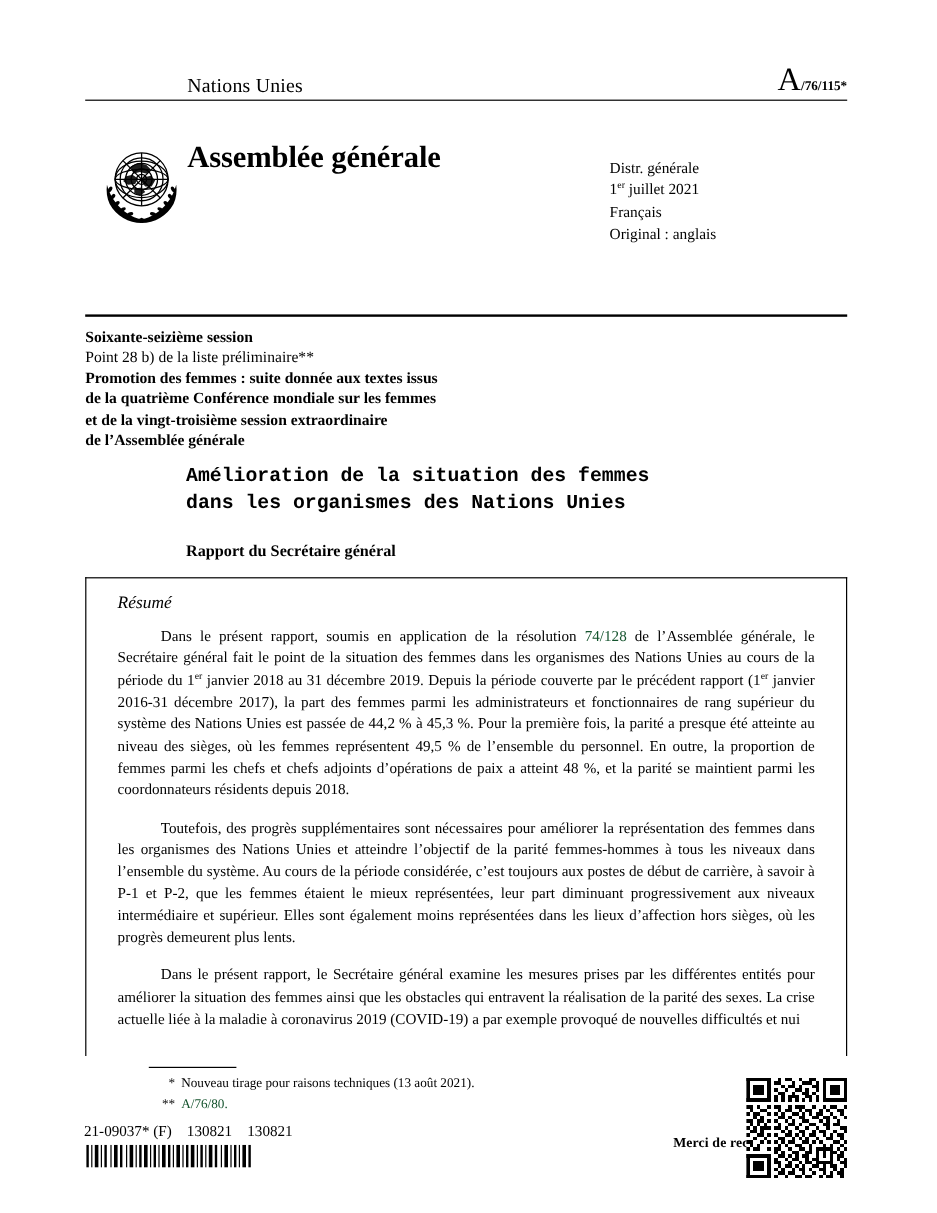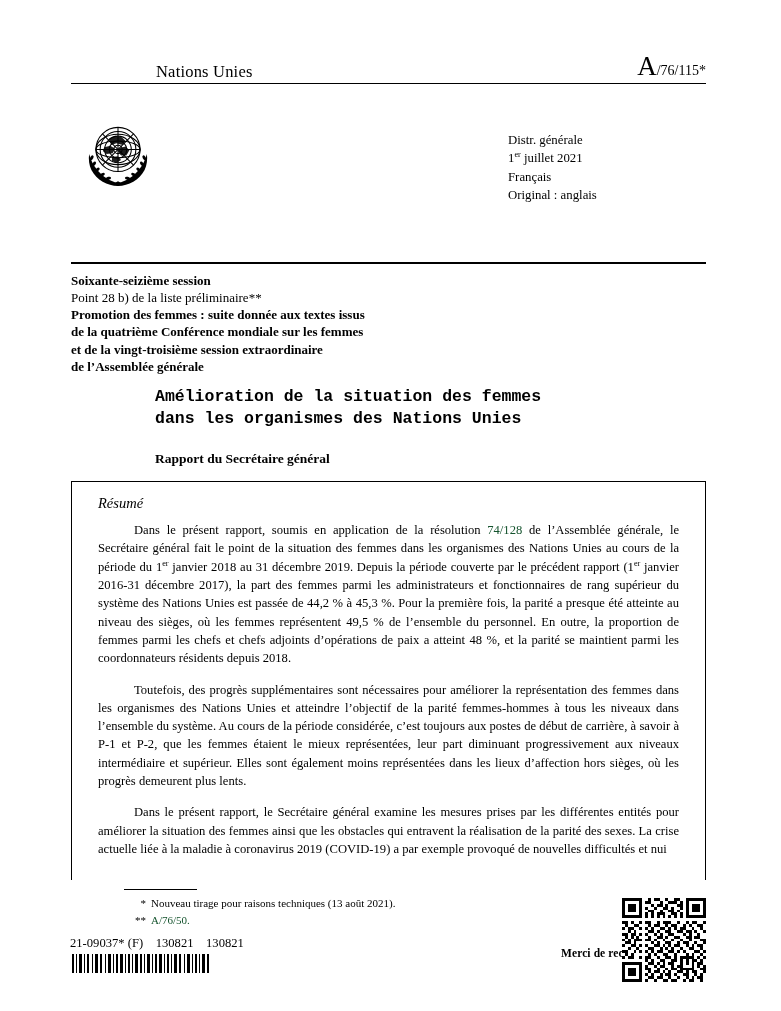--- a/index.html
+++ b/index.html
@@ -45,21 +45,22 @@
   }
   .doc-symbol {
     font-family: "Liberation Serif", "DejaVu Serif", serif;
     line-height: 1;
     white-space: nowrap;
   }
   .doc-symbol .sym-a {
     font-size: 27px;
   }
   .doc-symbol .sym-rest {
-    font-size: 14px;
+    font-size: 11px;
+    font-weight: bold;
   }
   .masthead-rule {
     border: 0;
     border-top: 1.6px solid #000;
     margin: 3px 0 0 0;
   }
 
   .masthead-body {
     position: relative;
     height: 90px;
@@ -287,20 +288,21 @@
               <ellipse cx="81.5" cy="63" rx="3.4" ry="2" transform="rotate(52 81.5 63)"></ellipse>
               <ellipse cx="77" cy="70.5" rx="3.4" ry="2" transform="rotate(40 77 70.5)"></ellipse>
               <ellipse cx="70.5" cy="77" rx="3.4" ry="2" transform="rotate(26 70.5 77)"></ellipse>
               <ellipse cx="62.5" cy="82" rx="3.4" ry="2" transform="rotate(14 62.5 82)"></ellipse>
             </g>
             <path d="M44 89 L50 86 L56 89 L50 92 Z"></path>
           </g>
         </svg>
       </div>
 
+      <div class="body-title">Assemblée générale</div>
 
       <div class="distr">
         <div>Distr. générale</div>
         <div><span>1</span><sup>er</sup><span> juillet 2021</span></div>
         <div>Français</div>
         <div>Original : anglais</div>
       </div>
 
     </div>
   </div>
@@ -337,21 +339,21 @@
   </div>
 
   <hr class="fn-rule">
   <div class="footnotes">
     <div class="fn-row">
       <span class="fn-mark">*</span>
       <span>Nouveau tirage pour raisons techniques (13 août 2021).</span>
     </div>
     <div class="fn-row">
       <span class="fn-mark">**</span>
-      <span class="lnk">A/76/50.</span>
+      <span class="lnk">A/76/80.</span>
     </div>
   </div>
 
   <div class="jobnum">21-09037* (F)    130821    130821</div>
 
   <div class="barcode">
     <svg viewBox="0 0 139 19" width="139" height="19" preserveAspectRatio="none" aria-hidden="true">
       <rect x="0" y="0" width="139" height="19" fill="#fff"></rect>
       <g fill="#000">
         <rect x="1" y="0" width="2" height="19"></rect>

